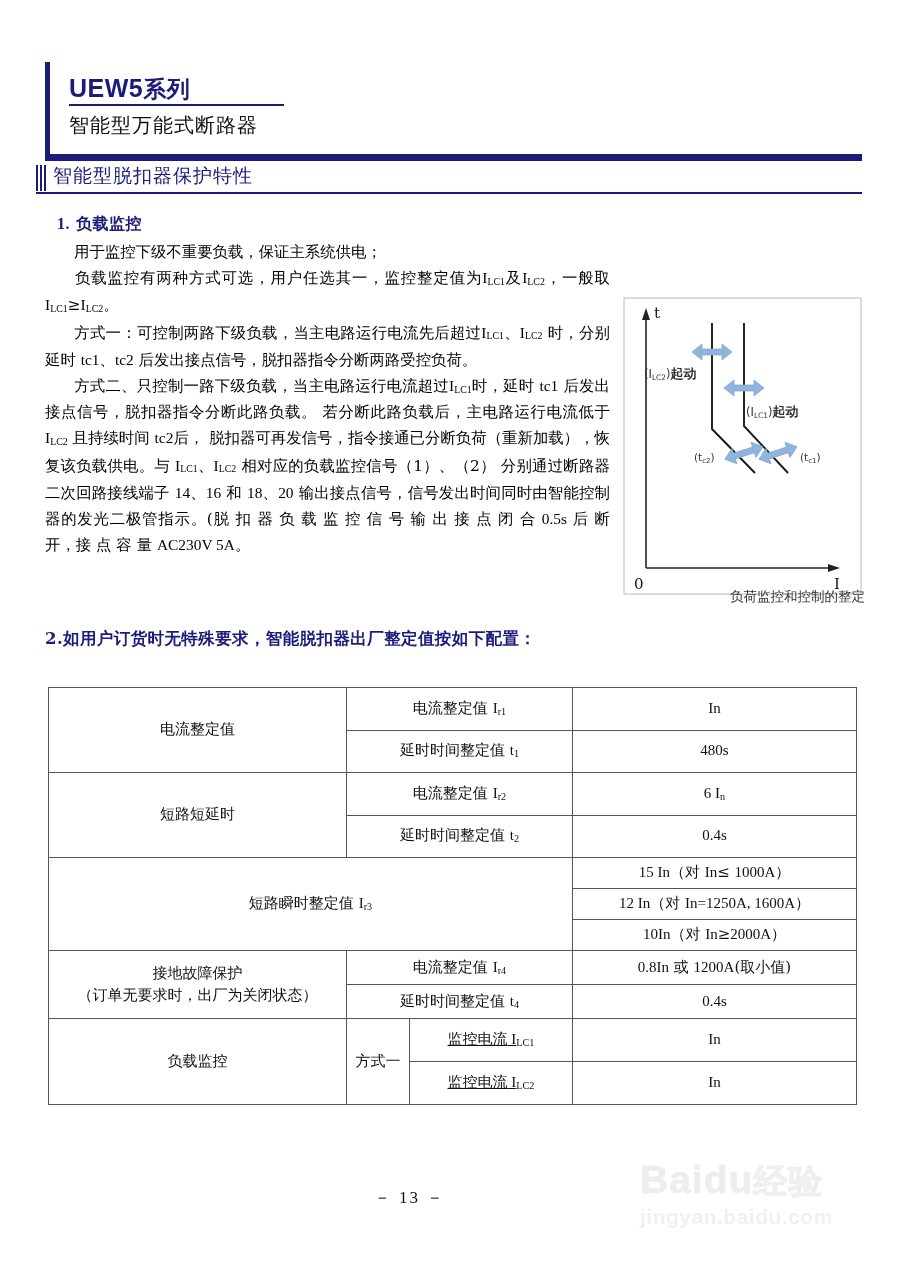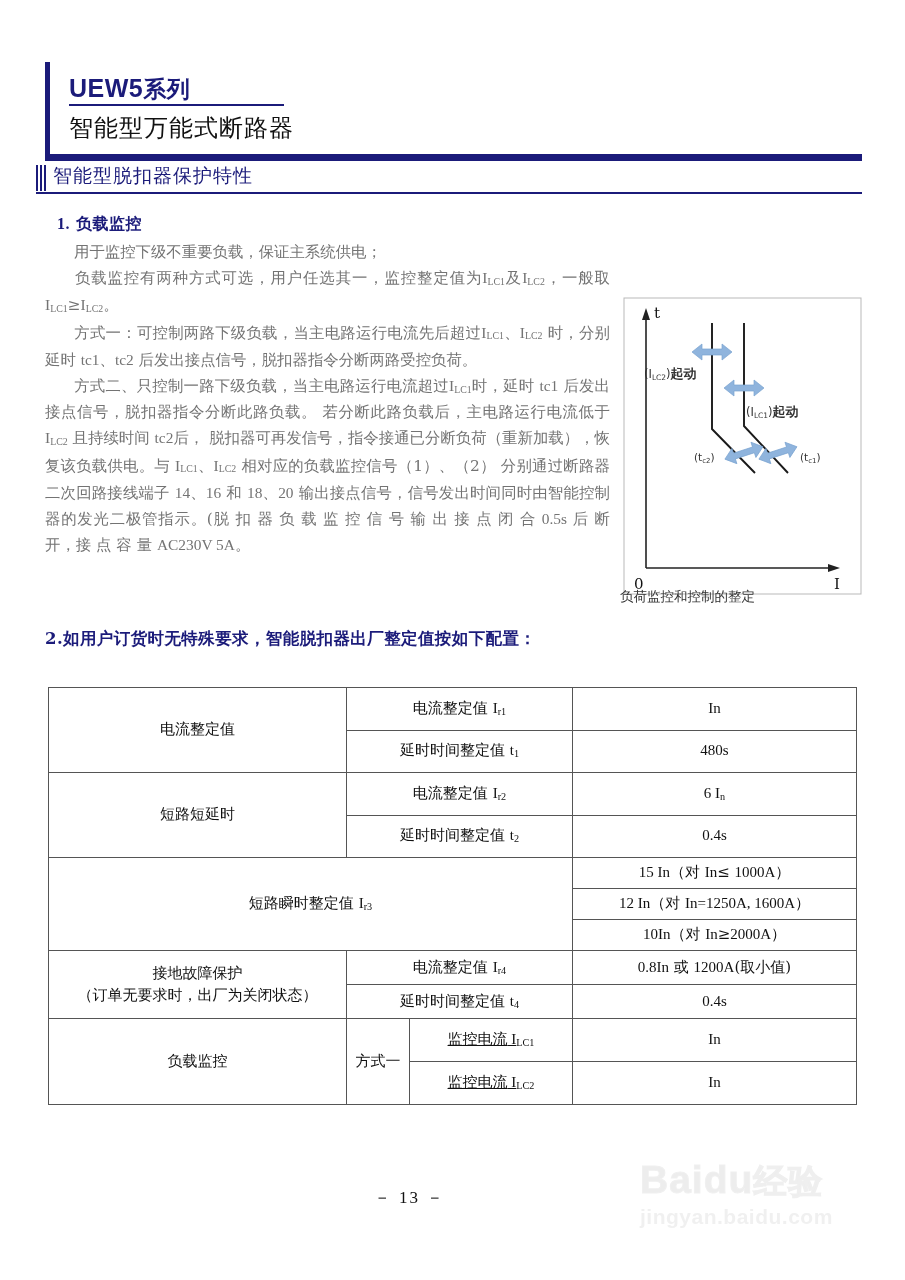--- a/index.html
+++ b/index.html
@@ -25,21 +25,21 @@
     font-weight:bold;font-size:25px;color:#1b1b7a;letter-spacing:.5px;
     white-space:nowrap;
   }
   .hdr-title1 .cjk{font-family:"DejaVu Sans",sans-serif;font-weight:bold;font-size:23px;}
   .hdr-rule{
     position:absolute;left:24px;top:42px;width:215px;height:1.5px;background:#1b1b7a;
   }
   .hdr-title2{
     position:absolute;left:24px;top:50px;
     font-family:"DejaVu Sans",sans-serif;
-    font-size:24px;color:#111;letter-spacing:1px;white-space:nowrap;
+    font-size:20px;color:#111;letter-spacing:1px;white-space:nowrap;
   }
   .hdr-thickbar{
     position:absolute;left:45px;top:154px;width:817px;height:7px;background:#1b1b7a;
   }
 
   
   .subtitle-wrap{position:absolute;left:36px;top:163px;width:826px;height:30px;}
   .sub-ticks{position:absolute;left:0;top:2px;width:12px;height:26px;}
   .sub-ticks i{position:absolute;top:0;width:2px;height:26px;background:#1b1b7a;display:block;}
   .sub-ticks i:nth-child(1){left:0}
@@ -58,35 +58,35 @@
   .sec1-title{
     position:absolute;left:57px;top:214px;
     font-family:"DejaVu Serif",serif;font-weight:bold;font-size:16px;
     color:#1b1b7a;letter-spacing:.5px;white-space:nowrap;
   }
   .sec1-title .num{font-family:"Liberation Serif",serif;}
 
   .body-text{
     position:absolute;left:45px;top:240px;width:565px;
     font-family:"DejaVu Serif",serif;
-    font-size:15.4px;line-height:25.2px;color:#737373;
+    font-size:15.4px;line-height:25.2px;color:#000000;
     text-align:justify;
   }
   .body-text p{margin:0;}
   .body-text .ind{display:inline-block;width:29px;}
   sub.sm{font-size:.64em;vertical-align:baseline;position:relative;top:.18em;letter-spacing:0;}
   .lat{font-family:"Liberation Serif",serif;}
 
   
   .diagram{
     position:absolute;left:620px;top:296px;width:245px;height:305px;
   }
   .diagram svg{display:block;}
   .diag-caption{
-    position:absolute;left:0px;top:585px;width:245px;text-align:left;
+    position:absolute;left:0px;top:585px;width:245px;text-align:right;
     font-family:"DejaVu Sans",sans-serif;font-size:13.5px;color:#333;
   }
 
   
   .sec2-title{
     position:absolute;left:45px;top:628px;
     font-family:"DejaVu Serif",serif;font-weight:bold;font-size:16.5px;
     color:#1b1b7a;letter-spacing:.4px;white-space:nowrap;
   }
 

